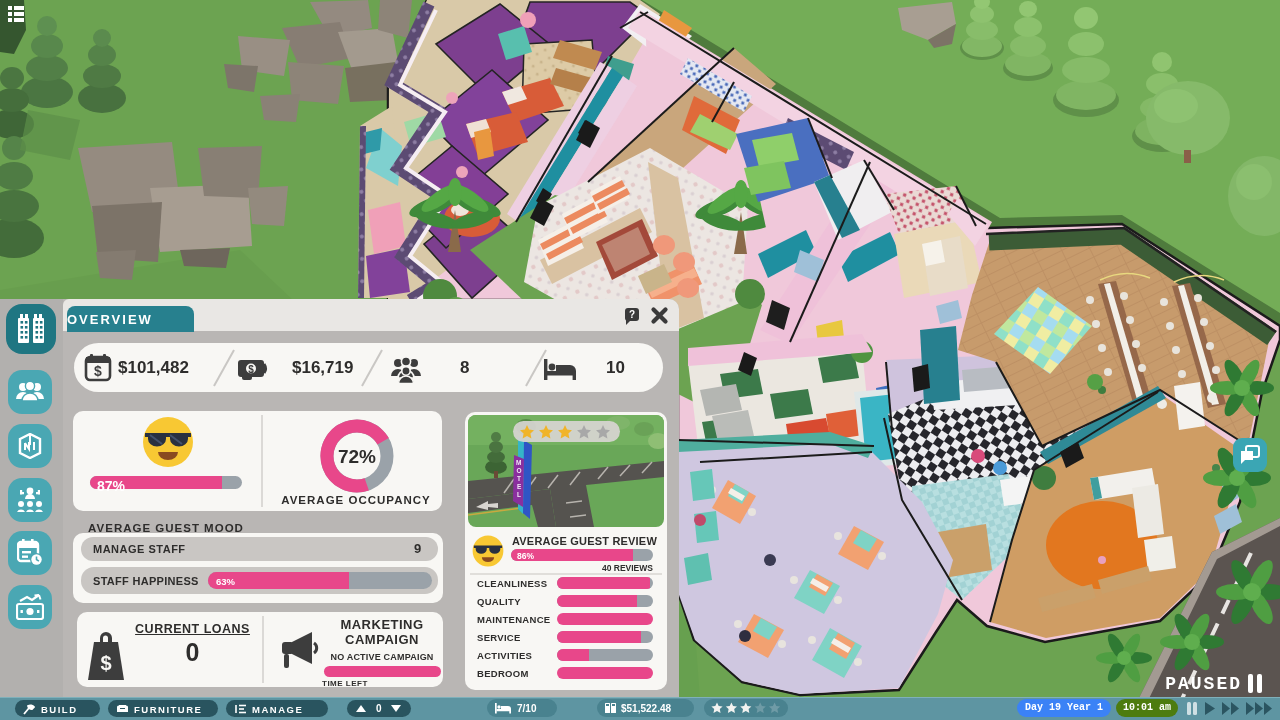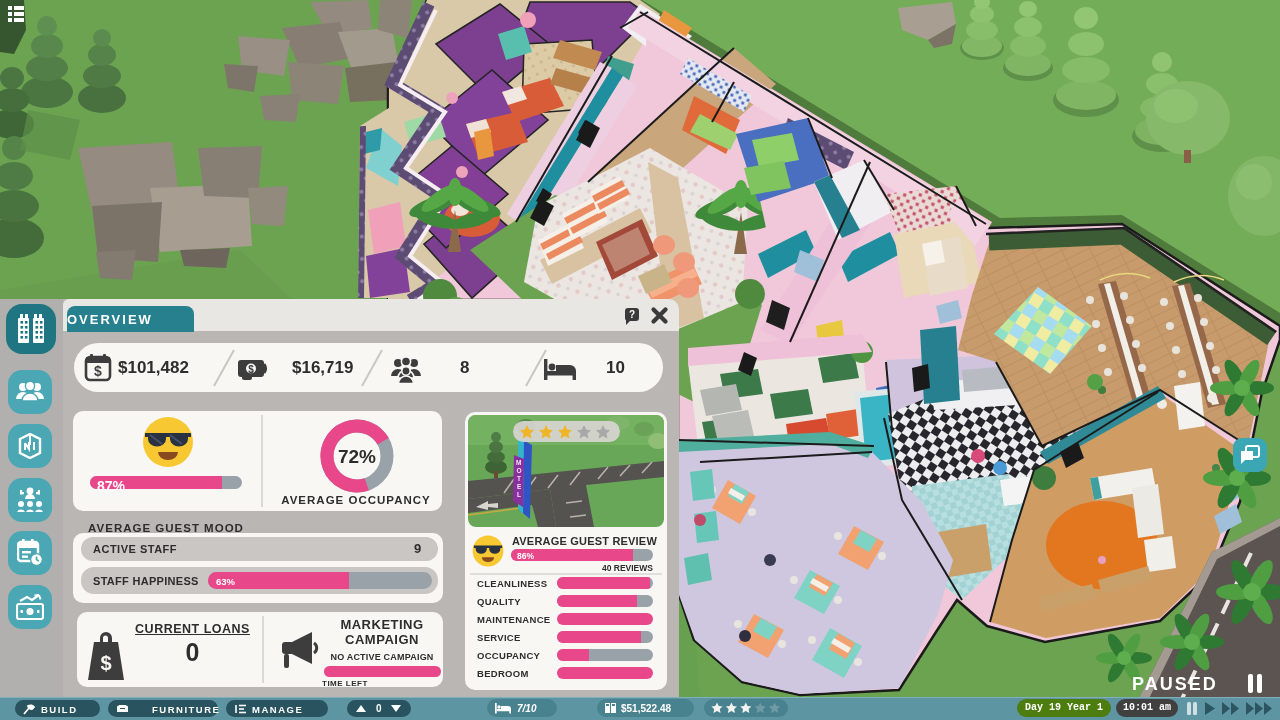--- a/index.html
+++ b/index.html
@@ -670,21 +670,21 @@
 <g fill="#ffffff">
 <rect x="1" y="1" width="4" height="4"></rect>
         <rect x="7" y="1" width="10" height="4"></rect>
 <rect x="1" y="7" width="4" height="4"></rect>
         <rect x="7" y="7" width="10" height="4"></rect>
 <rect x="1" y="13" width="4" height="4"></rect>
         <rect x="7" y="13" width="10" height="4"></rect>
 </g>
 </svg>
 
-<div class="abs" style="left:1132px;top:674px;width:110px;font-weight:bold;color:#fff;font-size:18px;letter-spacing:2px;">PAUSED</div>
+<div class="abs" style="left:1132px;top:674px;width:110px;text-align:right;font-weight:bold;color:#fff;font-size:18px;letter-spacing:2px;font-family:Liberation Mono, monospace;">PAUSED</div>
 
 <svg class="abs" style="left:1247px;top:674px" width="18" height="20">
       <rect x="1" y="0" width="5" height="19" rx="2" fill="#fff"></rect>
       <rect x="10" y="0" width="5" height="19" rx="2" fill="#fff"></rect>
     </svg>
 
 <div class="abs" style="left:1233px;top:438px;width:34px;height:34px;background:#3ba6b4;border-radius:9px;">
 <svg class="abs" style="left:7px;top:7px" width="20" height="20" viewBox="0 0 20 20">
 <rect x="6" y="1" width="13" height="11" rx="2" fill="none" stroke="#fff" stroke-width="2"></rect>
 <path d="M1 6 h12 v9 h-8 l-4 4 z" fill="#fff"></path>
@@ -894,21 +894,21 @@
 <circle cx="37" cy="37" r="30" fill="none" stroke="#e8478a" stroke-width="13" stroke-dasharray="135.7 52.8" transform="rotate(71 37 37)"></circle>
 <text x="37" y="44" text-anchor="middle" font-size="19" font-weight="bold" fill="#2e2d2c" font-family="Liberation Sans">72%</text>
 </svg>
 
 <div class="abs b" style="left:270px;top:494px;width:172px;text-align:center;font-size:11.5px;letter-spacing:1px;">AVERAGE OCCUPANCY</div>
 
 <div class="abs" style="left:73px;top:533px;width:370px;height:70px;background:#f8f7f4;border-radius:10px;"></div>
 
 <div class="abs" style="left:81px;top:537px;width:357px;height:24px;background:#c9c6c3;border-radius:12px;"></div>
 
-<div class="abs b" style="left:93px;top:543px;font-size:11px;letter-spacing:0.5px;">ACTIVE STAFF</div>
+<div class="abs b" style="left:93px;top:543px;font-size:11px;letter-spacing:0.5px;">MANAGE STAFF</div>
 
 <div class="abs b" style="left:414px;top:541px;font-size:13px;">9</div>
 
 <div class="abs" style="left:81px;top:567px;width:357px;height:27px;background:#c9c6c3;border-radius:13px;"></div>
 
 <div class="abs b" style="left:93px;top:575px;font-size:11px;letter-spacing:0.3px;">STAFF HAPPINESS</div>
 
 <div class="abs" style="left:208px;top:572px;width:224px;height:17px;background:#9aa2a9;border-radius:9px;overflow:hidden;">
 <div style="width:63%;height:100%;background:#e8478a;"></div>
 </div>
@@ -1044,21 +1044,21 @@
 <div class="abs b" style="left:477px;top:614px;font-size:9.5px;letter-spacing:0.3px;">MAINTENANCE</div>
 <div class="abs" style="left:557px;top:613px;width:96px;height:12px;background:#9aa2a9;border-radius:6px;overflow:hidden;">
       <div style="width:100%;height:100%;background:#e8478a;"></div>
     </div>
 
 <div class="abs b" style="left:477px;top:632px;font-size:9.5px;letter-spacing:0.3px;">SERVICE</div>
 <div class="abs" style="left:557px;top:631px;width:96px;height:12px;background:#9aa2a9;border-radius:6px;overflow:hidden;">
       <div style="width:88%;height:100%;background:#e8478a;"></div>
     </div>
 
-<div class="abs b" style="left:477px;top:650px;font-size:9.5px;letter-spacing:0.3px;">OCCUPANCY</div>
+<div class="abs b" style="left:477px;top:650px;font-size:9.5px;letter-spacing:0.3px;">ACTIVITIES</div>
 <div class="abs" style="left:557px;top:649px;width:96px;height:12px;background:#9aa2a9;border-radius:6px;overflow:hidden;">
       <div style="width:33%;height:100%;background:#e8478a;"></div>
     </div>
 
 <div class="abs b" style="left:477px;top:668px;font-size:9.5px;letter-spacing:0.3px;">BEDROOM</div>
 <div class="abs" style="left:557px;top:667px;width:96px;height:12px;background:#9aa2a9;border-radius:6px;overflow:hidden;">
       <div style="width:100%;height:100%;background:#e8478a;"></div>
     </div>
 
 <div class="abs" style="left:0;top:697px;width:1280px;height:23px;background:#5e95a2;border-top:1px solid #7fb0ba;"></div>
@@ -1068,21 +1068,21 @@
         <path d="M1 11 L6 5 M5 3 a4 3 0 0 1 6 1 l-2 2 a4 4 0 0 1 -4 -3 z" stroke="#fff" stroke-width="1.8" fill="#fff"></path>
       </svg>
 <div class="abs" style="left:26px;top:4px;font-size:9.5px;font-weight:bold;color:#fff;letter-spacing:1.5px;">BUILD</div>
 </div>
 
 <div class="abs" style="left:108px;top:700px;width:110px;height:17px;background:#29545f;border-radius:9px;">
 <svg class="abs" style="left:8px;top:3px" width="13" height="12" viewBox="0 0 13 12">
         <path d="M1 4 a1.5 1.5 0 0 1 3 0 v2 h5 V4 a1.5 1.5 0 0 1 3 0 v5 h-11 z" fill="#fff"></path>
         <rect x="3" y="2" width="7" height="3" fill="#fff"></rect>
       </svg>
-<div class="abs" style="left:44px;top:4px;font-size:9.5px;font-weight:bold;color:#fff;letter-spacing:1.5px;">FURNITURE</div>
+<div class="abs" style="left:26px;top:4px;font-size:9.5px;font-weight:bold;color:#fff;letter-spacing:1.5px;">FURNITURE</div>
 </div>
 
 <div class="abs" style="left:226px;top:700px;width:102px;height:17px;background:#29545f;border-radius:9px;">
 <svg class="abs" style="left:9px;top:3px" width="12" height="12" viewBox="0 0 12 12">
         <g stroke="#fff" stroke-width="1.6">
           <line x1="1" y1="2" x2="1" y2="10"></line>
           <line x1="4" y1="2.5" x2="11" y2="2.5"></line>
           <line x1="4" y1="6" x2="9" y2="6"></line>
           <line x1="4" y1="9.5" x2="11" y2="9.5"></line>
         </g>
@@ -1093,21 +1093,21 @@
 <div class="abs" style="left:347px;top:700px;width:64px;height:17px;background:#29545f;border-radius:9px;">
 <svg class="abs" style="left:9px;top:5px" width="10" height="8">
         <polygon points="5,0 10,7 0,7" fill="#fff"></polygon>
       </svg>
 <div class="abs" style="left:29px;top:3px;font-size:10px;font-weight:bold;color:#fff;">0</div>
 <svg class="abs" style="left:44px;top:5px" width="10" height="8">
         <polygon points="0,0 10,0 5,7" fill="#fff"></polygon>
       </svg>
 </div>
 
-<div class="abs" style="left:487px;top:699px;width:70px;height:18px;background:#49828f;border-radius:9px;font-style:italic;">
+<div class="abs" style="left:487px;top:699px;width:70px;height:18px;background:#49828f;border-radius:9px;">
 <svg class="abs" style="left:8px;top:4px" width="16" height="11" viewBox="0 0 32 22">
         <g fill="#fff">
           <rect x="0" y="0" width="3.4" height="21"></rect>
           <circle cx="8" cy="8" r="3.4"></circle>
           <path d="M12 6 h14 a6 6 0 0 1 6 6 v1 h-20 z"></path>
           <rect x="3" y="12" width="29" height="4.5"></rect>
           <rect x="28.6" y="12" width="3.4" height="9"></rect>
         </g>
       </svg>
 <div class="abs" style="left:30px;top:4px;font-size:10px;font-weight:bold;color:#fff;">7/10</div>
@@ -1131,23 +1131,23 @@
           <path id="bst" d="M7.5 0.5 L9.6 5 L14.5 5.6 L11 8.9 L11.9 13.8 L7.5 11.4 L3.1 13.8 L4 8.9 L0.5 5.6 L5.4 5 Z"></path>
         </defs>
 <use href="#bst" x="0" fill="#f2f2f0"></use>
 <use href="#bst" x="18" fill="#f2f2f0"></use>
 <use href="#bst" x="36" fill="#f2f2f0"></use>
 <use href="#bst" x="54" fill="#6f9ba6"></use>
 <use href="#bst" x="72" fill="#6f9ba6"></use>
 </svg>
 </div>
 
-<div class="abs" style="left:1017px;top:699px;width:94px;height:18px;background:#4d7c0f;border-radius:9px;text-align:center;line-height:18px;color:#fff;font-weight:bold;font-size:10px;font-family:'Liberation Mono',monospace;">Day 19 Year 1</div>
-
-<div class="abs" style="left:1116px;top:699px;width:62px;height:18px;background:#404040;border-radius:9px;text-align:center;line-height:18px;color:#fff;font-weight:bold;font-size:10px;font-family:'Liberation Mono',monospace;">10:01 am</div>
+<div class="abs" style="left:1017px;top:699px;width:94px;height:18px;background:#3b82f6;border-radius:9px;text-align:center;line-height:18px;color:#fff;font-weight:bold;font-size:10px;font-family:'Liberation Mono',monospace;">Day 19 Year 1</div>
+
+<div class="abs" style="left:1116px;top:699px;width:62px;height:18px;background:#4d7c0f;border-radius:9px;text-align:center;line-height:18px;color:#fff;font-weight:bold;font-size:10px;font-family:'Liberation Mono',monospace;">10:01 am</div>
 
 <svg class="abs" style="left:1186px;top:702px" width="12" height="13">
       <rect x="1" y="0" width="4" height="13" rx="1.5" fill="#cfe0e4"></rect>
       <rect x="7" y="0" width="4" height="13" rx="1.5" fill="#cfe0e4"></rect>
     </svg>
 
 <svg class="abs" style="left:1204px;top:702px" width="12" height="13">
       <polygon points="1,0 11,6.5 1,13" fill="#2b5561"></polygon>
     </svg>
 

